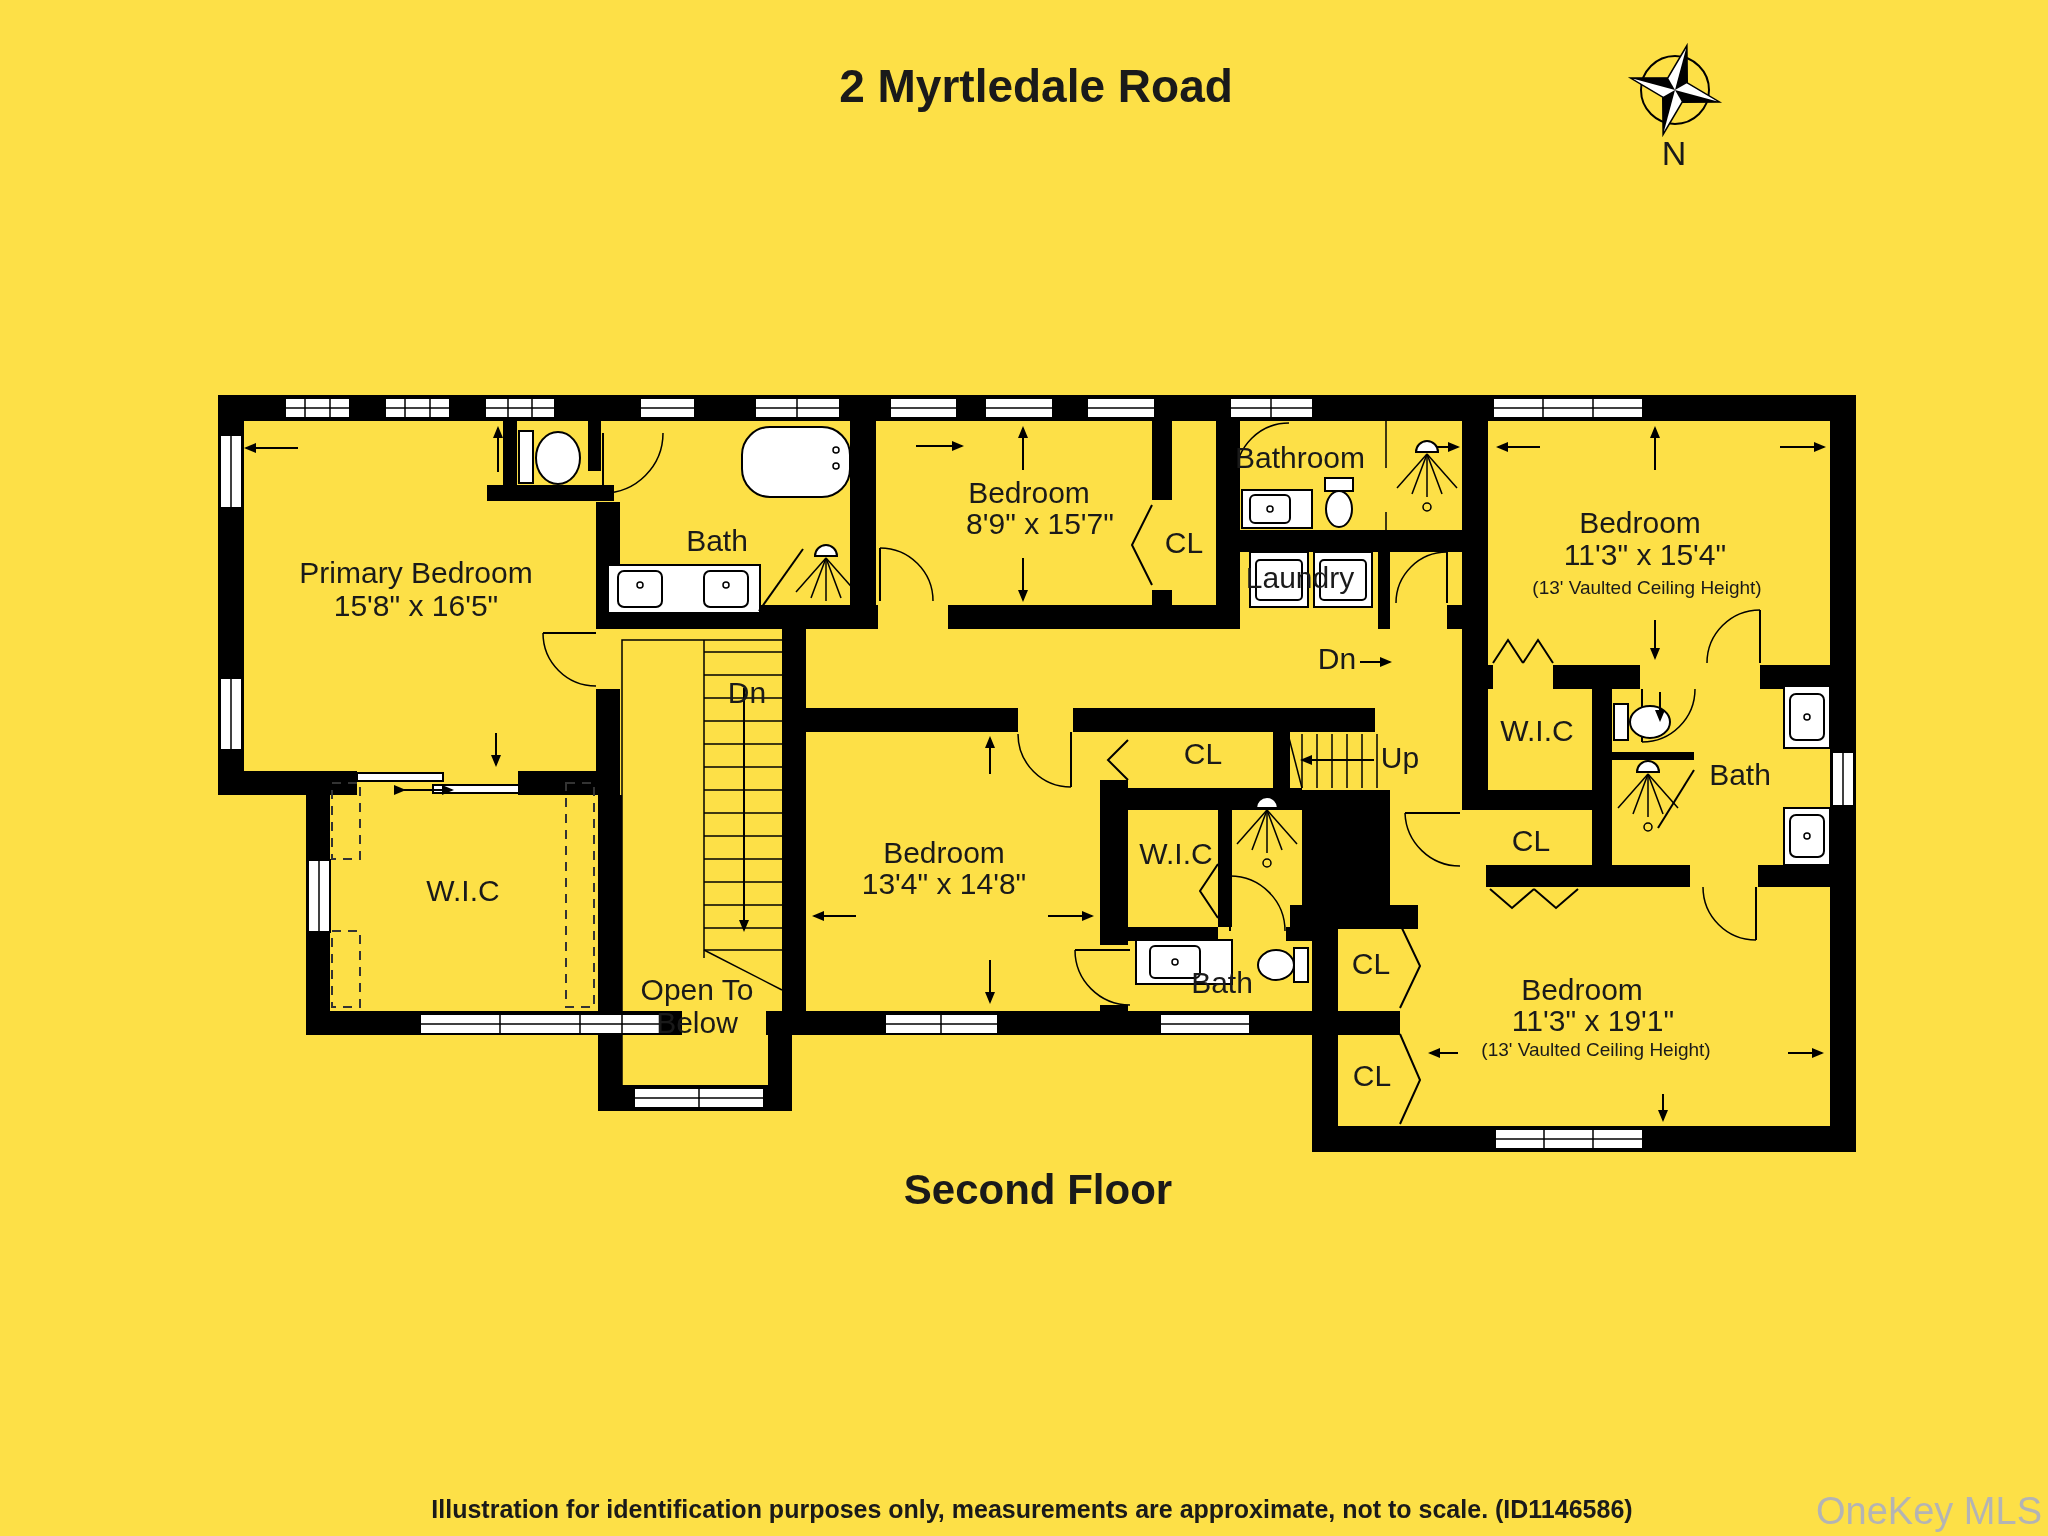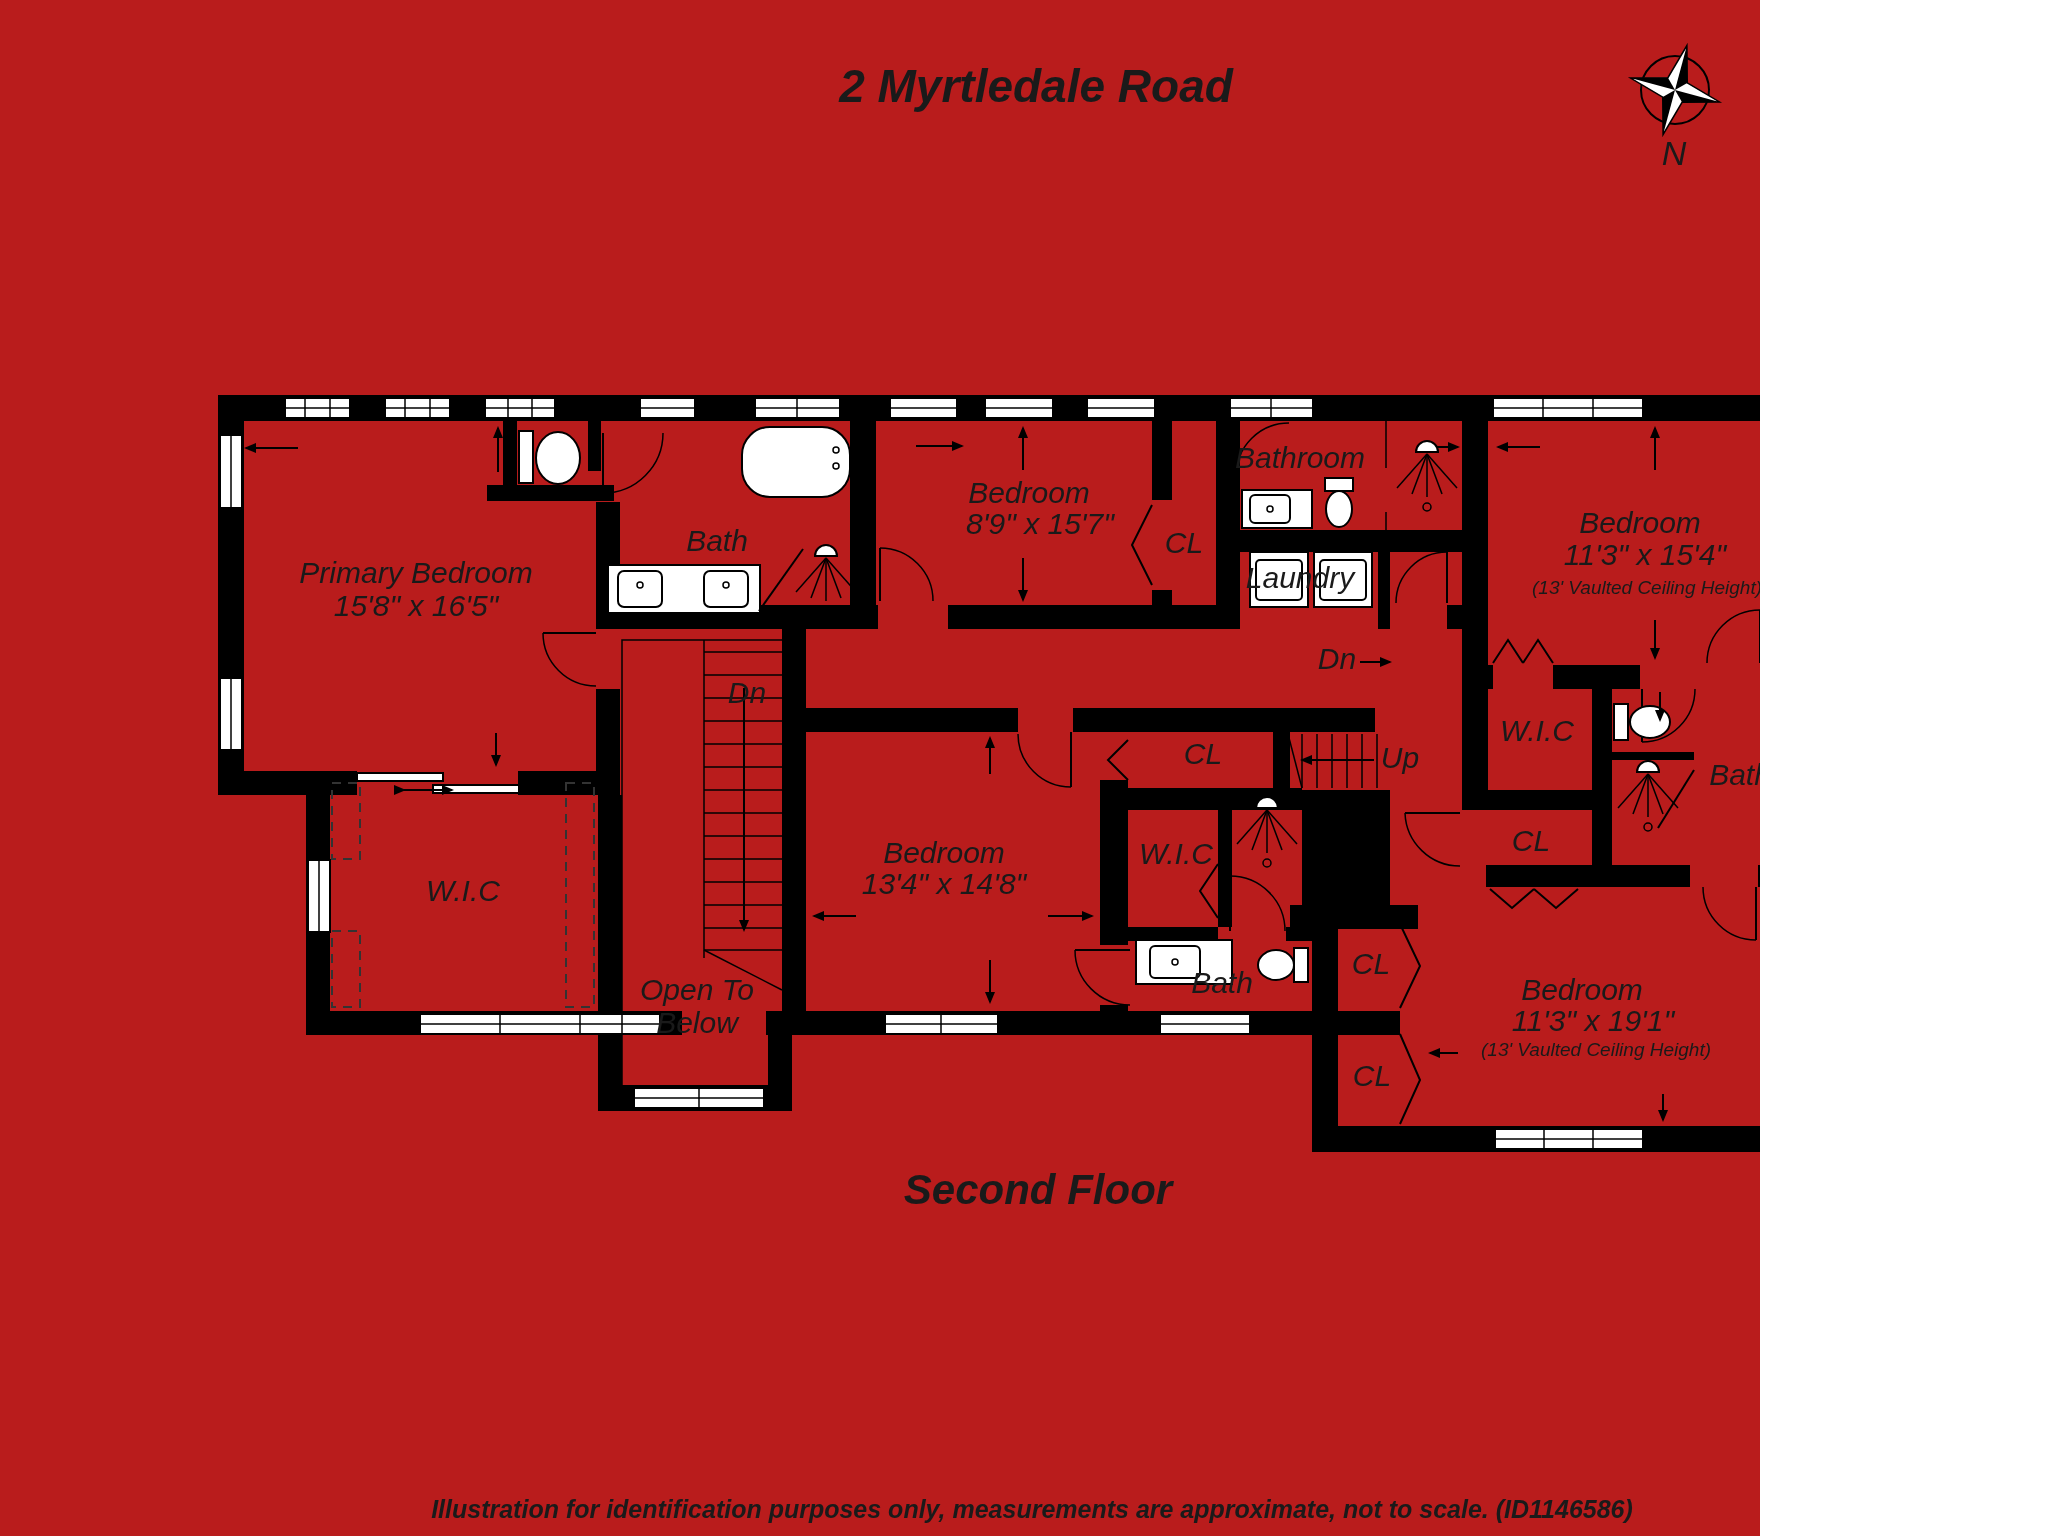--- a/index.html
+++ b/index.html
@@ -1,16 +1,16 @@
 <!DOCTYPE html>
 <html><head>
 <meta charset="utf-8">
 <style>
   html,body{margin:0;padding:0;background:#ffffff;}
-  .page{position:relative;width:1760px;height:1536px;background:#b91c1c;overflow:hidden;font-style:italic;}
+  .page{position:relative;width:2048px;height:1536px;background:#fde047;overflow:hidden;}
   svg{display:block;}
   text{font-family:"Liberation Sans","DejaVu Sans",sans-serif;fill:#1a1a1a;}
   .wall{fill:#000;}
   .thin{stroke:#000;stroke-width:2;fill:none;}
   .thin15{stroke:#000;stroke-width:1.5;fill:none;}
   .fix{stroke:#000;stroke-width:2;fill:#fff;}
   .dash{stroke:#333;stroke-width:2;fill:none;stroke-dasharray:9 7;}
   .arrow{stroke:#000;stroke-width:2;fill:none;}
   .win rect{fill:#fff;stroke:#000;stroke-width:2;}
   .win line{stroke:#000;stroke-width:1.5;}

